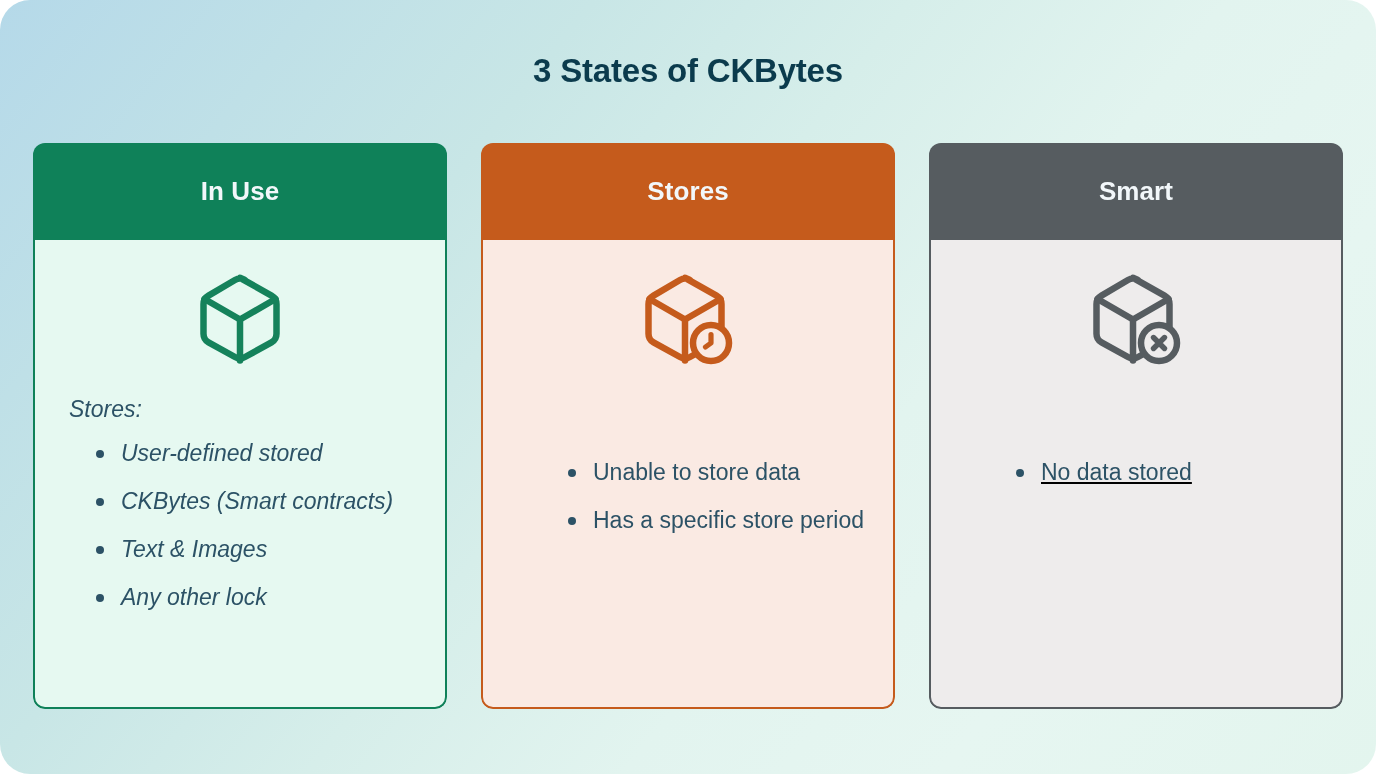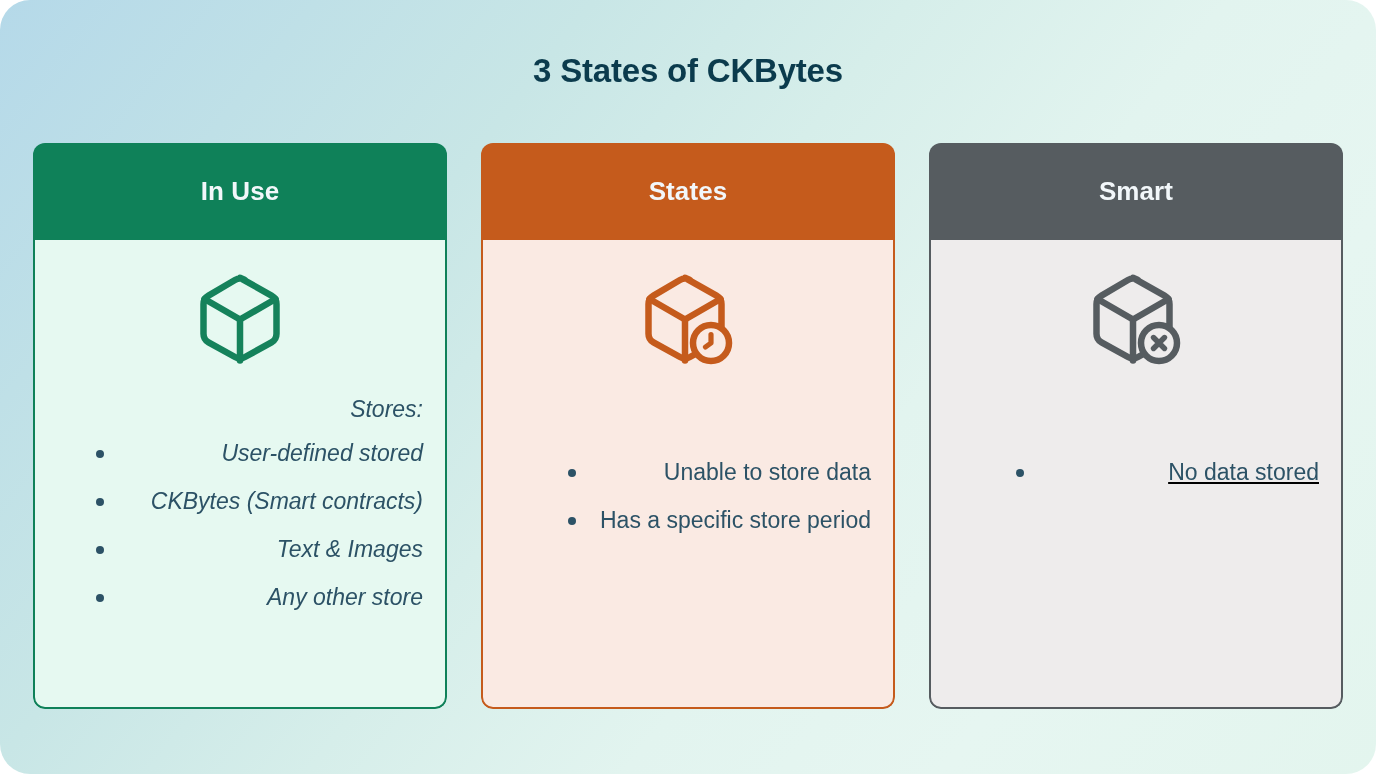--- a/index.html
+++ b/index.html
@@ -41,21 +41,20 @@
   }
 
   .cards {
     position: absolute;
     top: 143px;
     left: 33px;
     width: 1310px;
     height: 566px;
     display: flex;
     justify-content: space-between;
-    text-align: right;
   }
 
   .card {
     width: 414px;
     height: 566px;
     border-radius: 12px;
     display: flex;
     flex-direction: column;
     box-sizing: border-box;
     overflow: hidden;
@@ -161,30 +160,30 @@
             <path d="M43 46.5 L43 87.5" stroke="#15825b" stroke-width="6.5" stroke-linecap="round"></path>
           </svg>
         </div>
 
         <div class="list-zone pad-a">
           <div class="intro-label">Stores:</div>
           <ul class="bullets">
             <li>User-defined stored</li>
             <li>CKBytes (Smart contracts)</li>
             <li>Text &amp; Images</li>
-            <li>Any other store</li>
+            <li>Any other lock</li>
           </ul>
         </div>
 
       </div>
     </div>
 
     <div class="card card-orange">
       <div class="card-header">
-        <span>States</span>
+        <span>Stores</span>
       </div>
       <div class="card-body">
 
         <div class="icon-wrap">
           <svg width="92" height="92" viewBox="0 0 92 92" fill="none">
             <path d="M43 4.8 L74.5 22.6 a10 10 0 0 1 5 8.7 v29.4 a10 10 0 0 1 -5 8.7 L48 84.0 a10 10 0 0 1 -10 0 L11.5 69.4 a10 10 0 0 1 -5 -8.7 V31.3 a10 10 0 0 1 5 -8.7 L38 7.0 a10 10 0 0 1 10 0 Z" stroke="#c55b1c" stroke-width="6.5" stroke-linejoin="round"></path>
             <path d="M7.5 26.0 L43 46.5 L78.5 26.0" stroke="#c55b1c" stroke-width="6.5" stroke-linecap="round" stroke-linejoin="round"></path>
             <path d="M43 46.5 L43 87.5" stroke="#c55b1c" stroke-width="6.5" stroke-linecap="round"></path>
             <circle cx="69" cy="70" r="18" fill="#faeae3"></circle>
             <circle cx="69" cy="70" r="18" stroke="#c55b1c" stroke-width="6.5"></circle>

